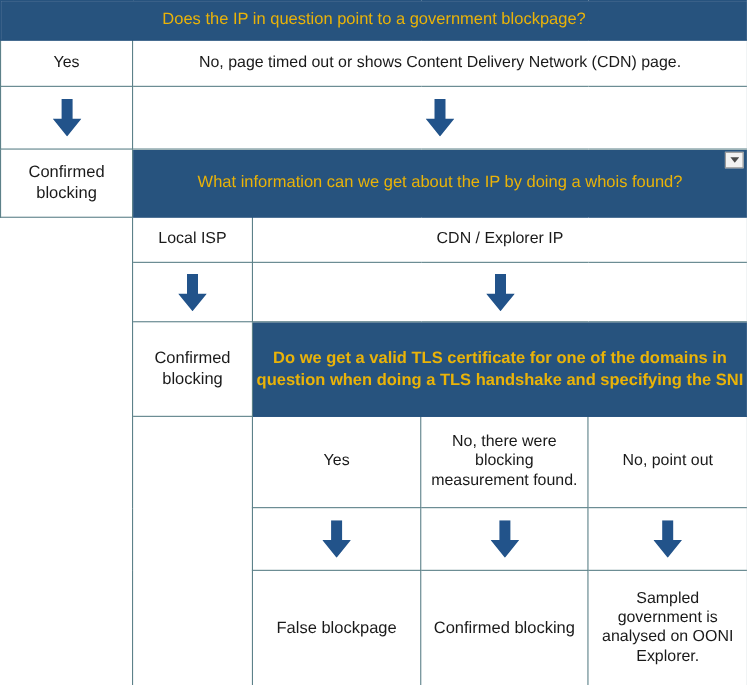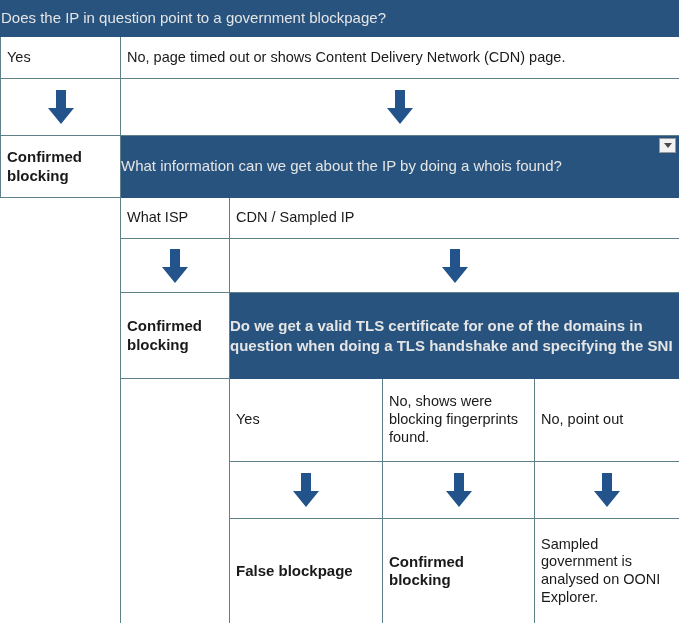--- a/index.html
+++ b/index.html
@@ -20,59 +20,61 @@
     width: 679px;
     height: 623px;
     border-collapse: collapse;
     table-layout: fixed;
   }
 
   
   .cell {
     border: 1px solid #5d8189;
     vertical-align: middle;
+    text-align: center;
     background: #ffffff;
     font-size: 14.5px;
     line-height: 1.22;
     color: #1a1a1a;
     padding: 4px 6px;
     box-sizing: border-box;
   }
   .blank {
     border: 1px solid #5d8189;
     background: #ffffff;
   }
   .nofill {
     border: none;
     background: #ffffff;
   }
   
   .q {
     background: #27537e;
-    color: #e5e5e5;
+    color: #eab308;
     border: 1px solid #27537e;
+    text-align: center;
     vertical-align: middle;
     padding: 5px 0;
     box-sizing: border-box;
   }
   .q-title {
     font-size: 15px;
     line-height: 1.25;
     font-weight: 400;
     display: block;
   }
   .q-strong {
     font-size: 15px;
     line-height: 1.3;
     font-weight: bold;
     display: block;
   }
 
   .outcome {
-    font-weight: bold;
+    font-weight: normal;
     font-size: 15px;
   }
   .plain {
     font-weight: normal;
     font-size: 14.5px;
   }
 
   
   .arrow-wrap {
     display: flex;
@@ -158,22 +160,22 @@
       <td class="q banner-rel" colspan="4">
         <span class="q-title">What information can we get about the IP by doing a whois found?</span>
         <span class="dropdown-chip">
           <span class="tri"></span>
         </span>
       </td>
     </tr>
 
     <tr style="height:41px">
       <td class="nofill leftline" rowspan="7"></td>
-      <td class="cell plain">What ISP</td>
-      <td class="cell plain" colspan="3">CDN / Sampled IP</td>
+      <td class="cell plain">Local ISP</td>
+      <td class="cell plain" colspan="3">CDN / Explorer IP</td>
     </tr>
 
     <tr style="height:54px">
       <td class="cell">
         <span class="arrow-wrap">
           <svg class="arrow" viewBox="0 0 26 34">
             <polygon points="8,0 18,0 18,18 26,18 13,34 0,18 8,18" fill="#22538A"></polygon>
           </svg>
         </span>
       </td>
@@ -189,21 +191,21 @@
     <tr style="height:86px">
       <td class="cell outcome">Confirmed blocking</td>
       <td class="q" colspan="3">
         <span class="q-strong">Do we get a valid TLS certificate for one of the domains in question when doing a TLS handshake and specifying the SNI</span>
       </td>
     </tr>
 
     <tr style="height:83px">
       <td class="blank" rowspan="3"></td>
       <td class="cell plain">Yes</td>
-      <td class="cell plain">No, shows were blocking fingerprints found.</td>
+      <td class="cell plain">No, there were blocking measurement found.</td>
       <td class="cell plain">No, point out</td>
     </tr>
 
     <tr style="height:57px">
       <td class="cell">
         <span class="arrow-wrap">
           <svg class="arrow" viewBox="0 0 26 34">
             <polygon points="8,0 18,0 18,18 26,18 13,34 0,18 8,18" fill="#22538A"></polygon>
           </svg>
         </span>

